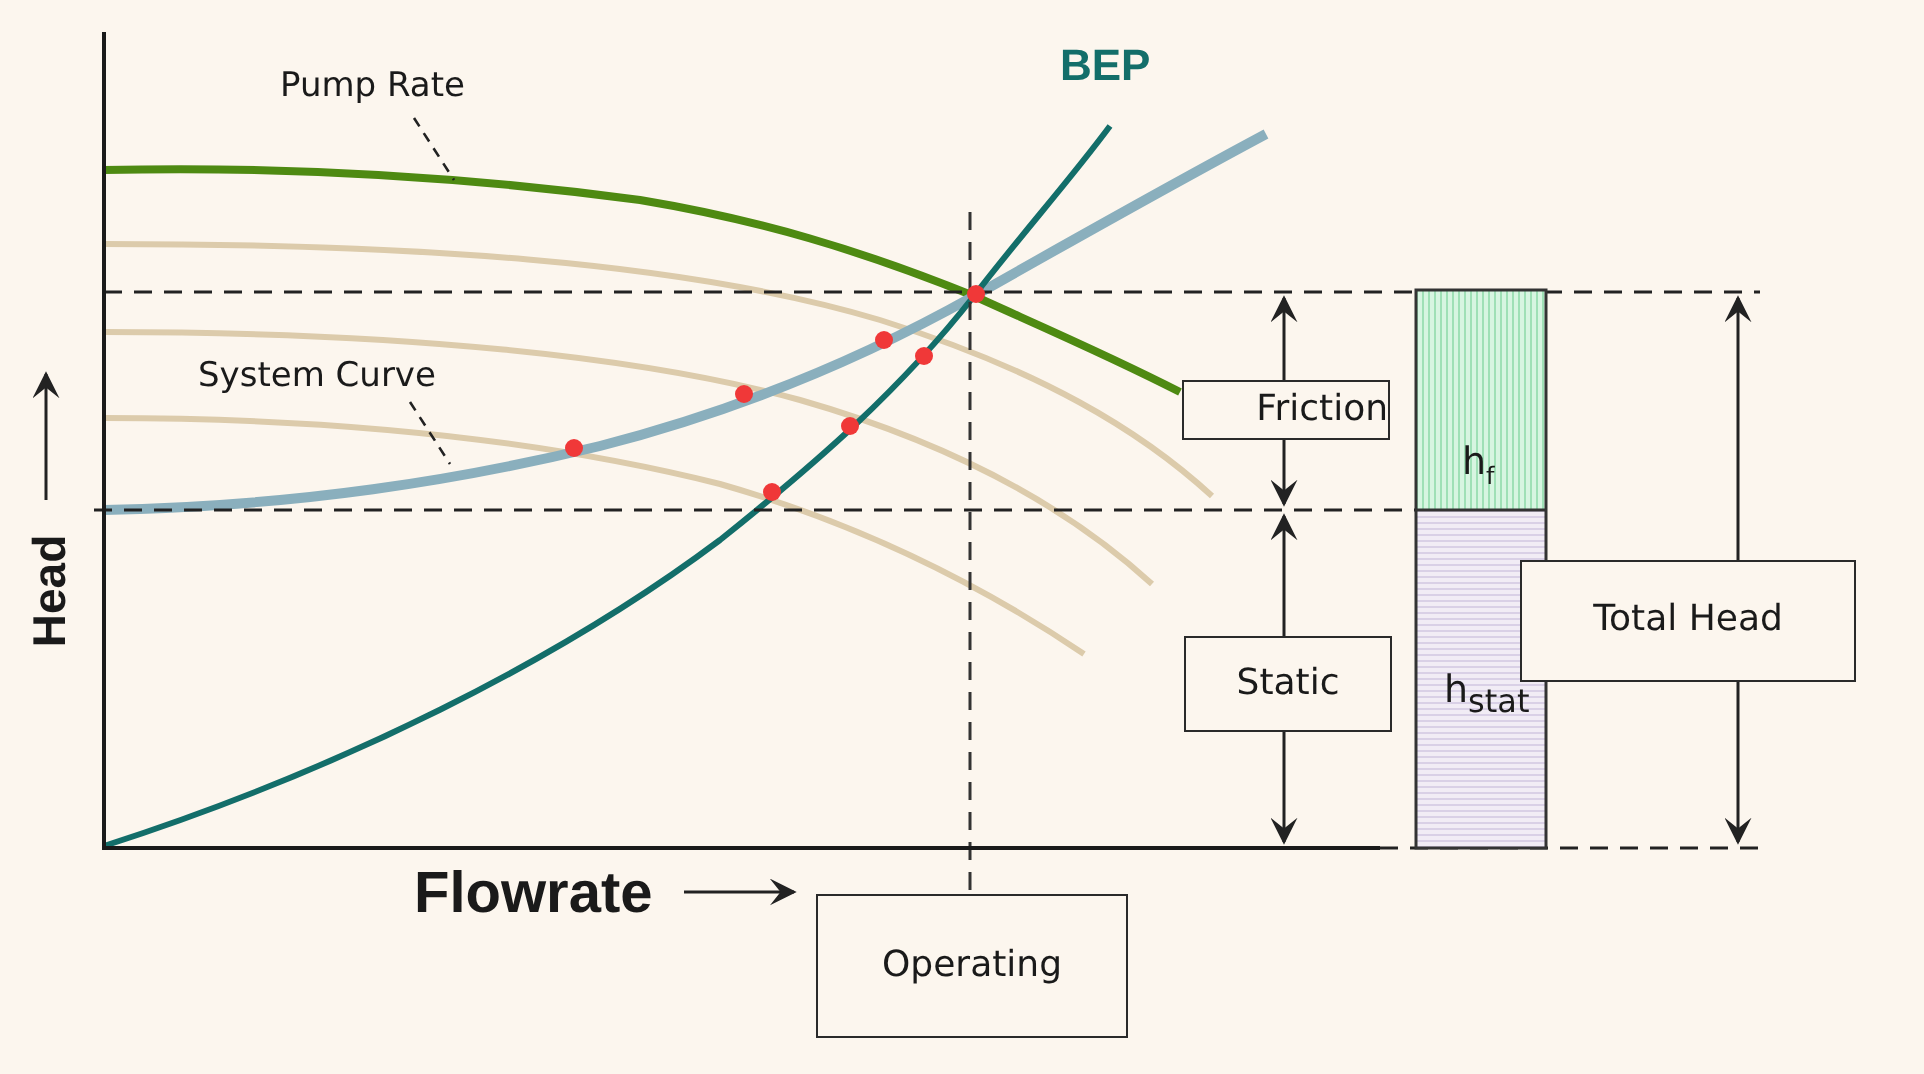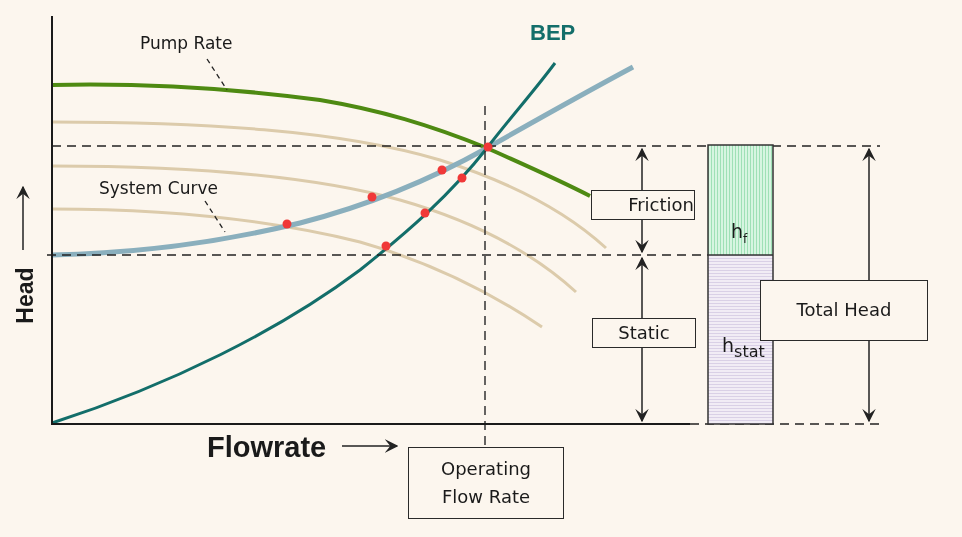--- a/index.html
+++ b/index.html
@@ -74,29 +74,28 @@
 <div class="lbl" style="left:140px;top:33px;">Pump Rate</div>
 <div class="lbl" style="left:99px;top:178px;">System Curve</div>
 <div class="lbl bold" style="left:530px;top:20px;font-size:22px;color:#136e6a;">BEP</div>
 
 <div class="lbl bold" style="left:-3px;top:282px;font-size:23px;transform:rotate(-90deg);transform-origin:center;">Head</div>
 <div class="lbl bold" style="left:207px;top:431px;font-size:29px;">Flowrate</div>
 
 <div class="box" style="left:591px;top:190px;width:104px;height:30px;justify-content:flex-end;">
   <span>Friction</span>
 </div>
-<div class="box" style="left:592px;top:318px;width:104px;height:30px;">
+<div class="box" style="left:592px;top:318px;width:104px;height:48px;">
   <span>Static</span>
 </div>
 <div class="box" style="left:760px;top:280px;width:168px;height:61px;">
   <span>Total Head</span>
 </div>
 <div class="box" style="left:408px;top:447px;width:156px;height:72px;flex-direction:column;font-size:18px;line-height:1.55;">
   <span>Operating</span>
-  <span>Flow Rate</span>
 </div>
 
 <div class="lbl" style="left:731px;top:184px;font-size:19px;margin-top:36px;">
   <span>h</span><sub style="font-size:12px;">f</sub>
 </div>
 <div class="lbl" style="left:722px;top:334px;font-size:19px;">
   <span>h</span><sub style="font-size:16px;">stat</sub>
 </div>
 
 </body></html>

